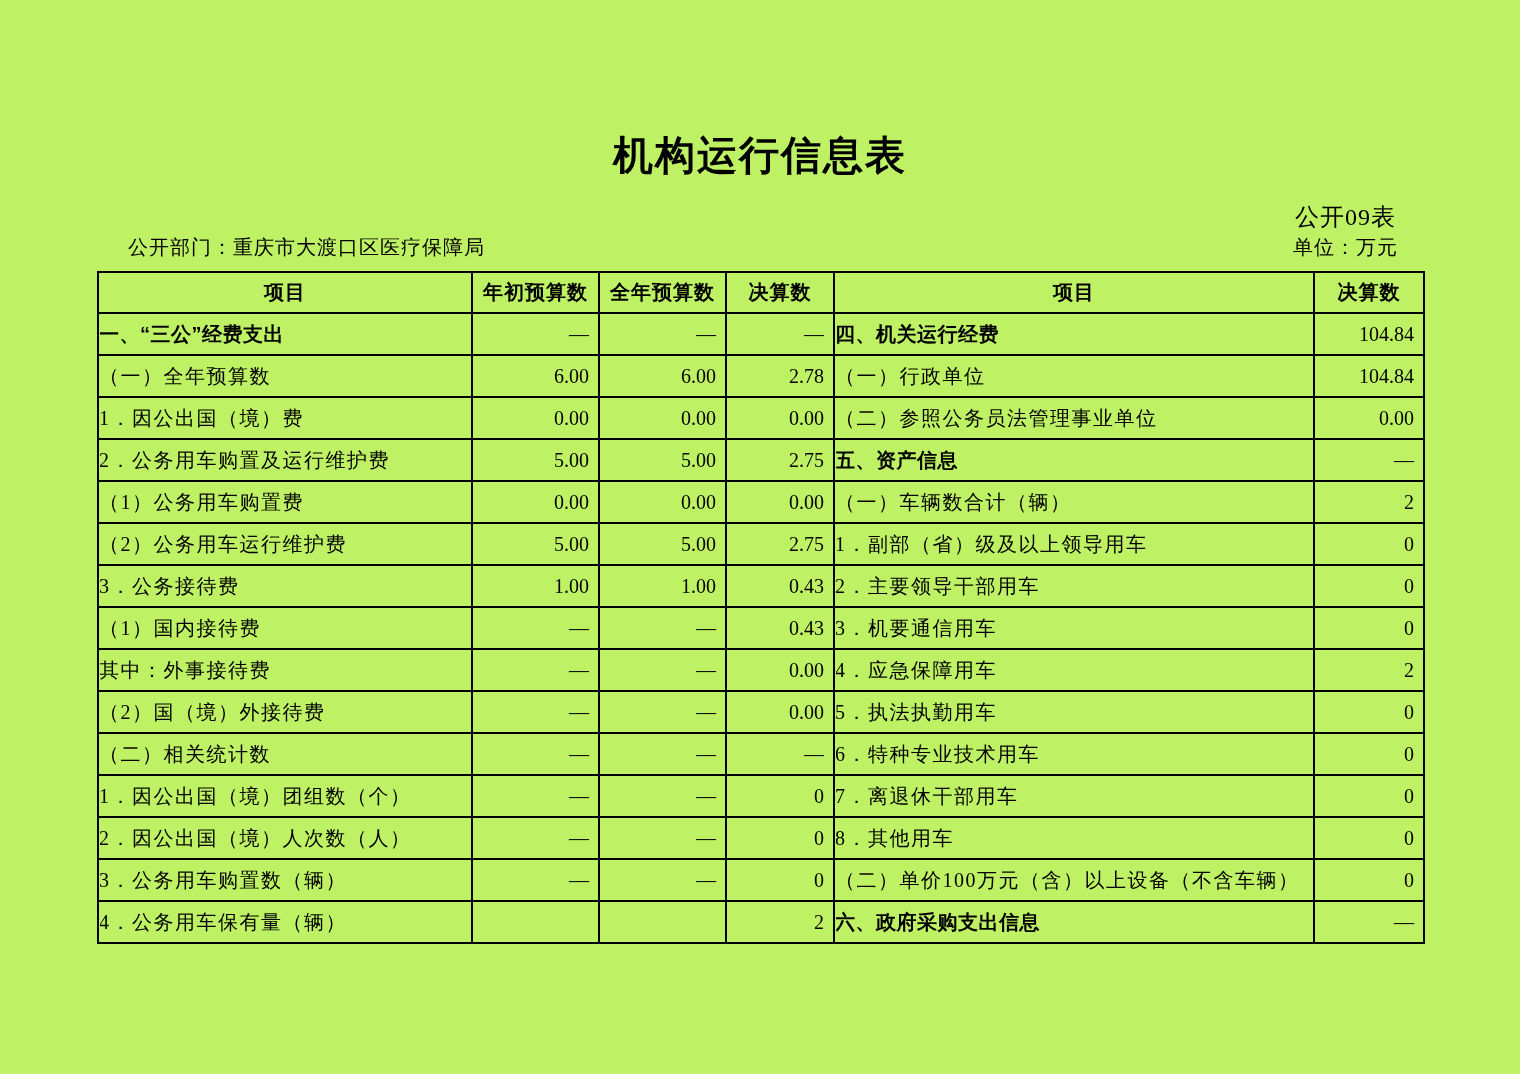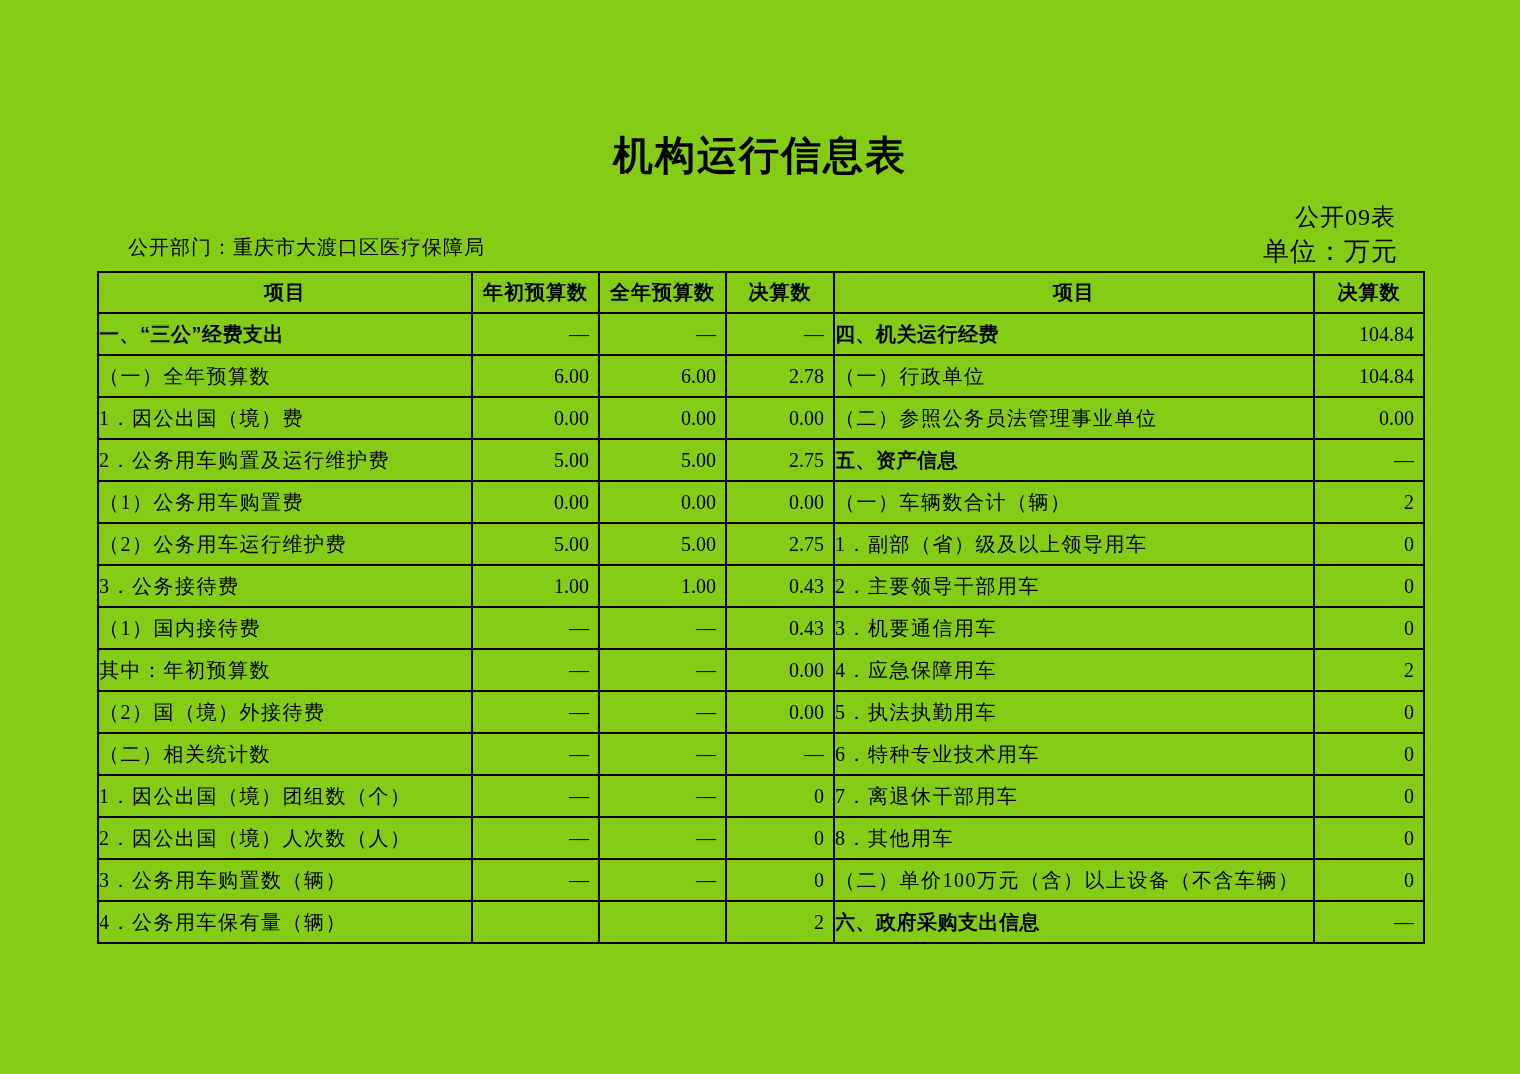--- a/index.html
+++ b/index.html
@@ -4,21 +4,21 @@
 <style>
   html, body {
     margin: 0;
     padding: 0;
     background: #ffffff;
   }
   .page {
     position: relative;
     width: 1520px;
     height: 1074px;
-    background: #84cc16;
+    background: #bef264;
     color: #000000;
     font-family: "Liberation Serif", "DejaVu Serif", serif;
     overflow: hidden;
   }
   .title {
     position: absolute;
     top: 128px;
     left: 0;
     width: 100%;
     margin: 0;
@@ -32,21 +32,21 @@
     position: absolute;
     top: 201px;
     right: 124px;
     font-size: 24px;
     letter-spacing: 1px;
   }
   .unit-label {
     position: absolute;
     top: 234px;
     right: 122px;
-    font-size: 26px;
+    font-size: 20px;
     letter-spacing: 1px;
   }
   .dept-label {
     position: absolute;
     top: 234px;
     left: 128px;
     font-size: 20px;
     letter-spacing: 1px;
   }
   table.info-table {
@@ -186,21 +186,21 @@
         </tr>
         <tr>
           <td class="label ind2">（1）国内接待费</td>
           <td class="val">—</td>
           <td class="val">—</td>
           <td class="val">0.43</td>
           <td class="label ind1">3．机要通信用车</td>
           <td class="val">0</td>
         </tr>
         <tr>
-          <td class="label ind3">其中：年初预算数</td>
+          <td class="label ind3">其中：外事接待费</td>
           <td class="val">—</td>
           <td class="val">—</td>
           <td class="val">0.00</td>
           <td class="label ind1">4．应急保障用车</td>
           <td class="val">2</td>
         </tr>
         <tr>
           <td class="label ind2">（2）国（境）外接待费</td>
           <td class="val">—</td>
           <td class="val">—</td>

